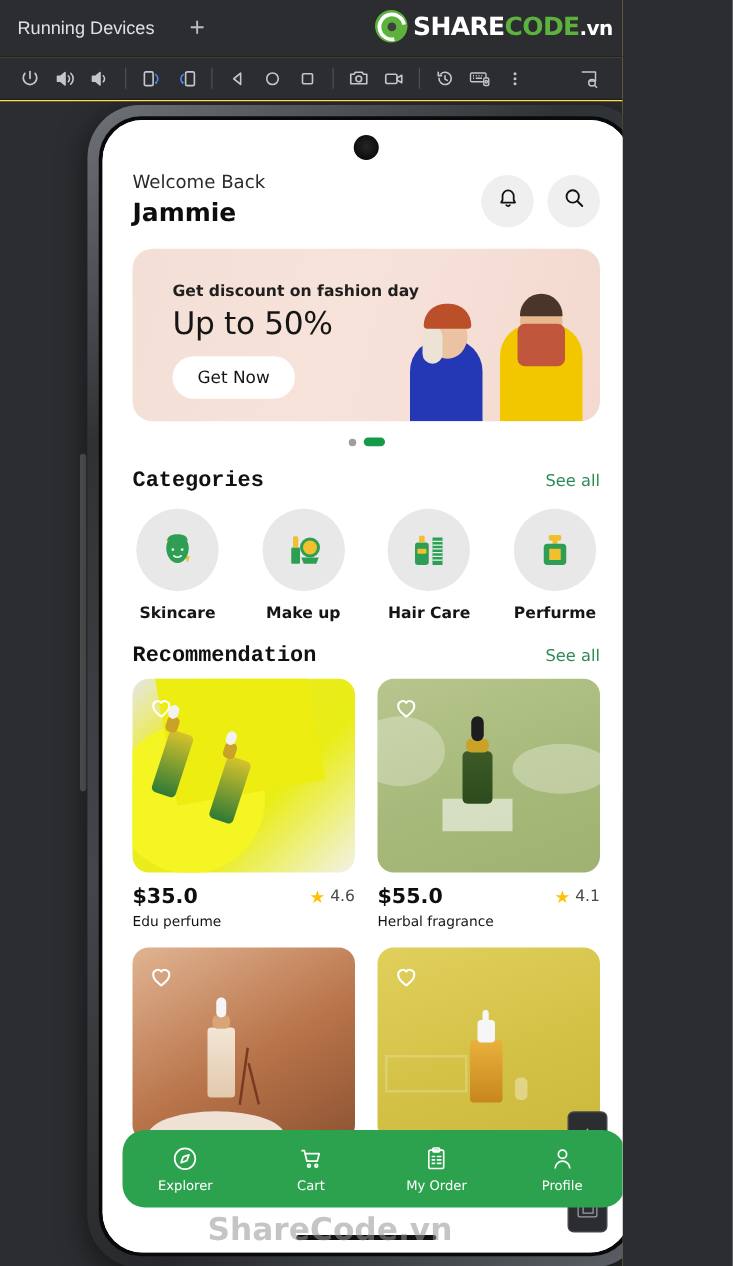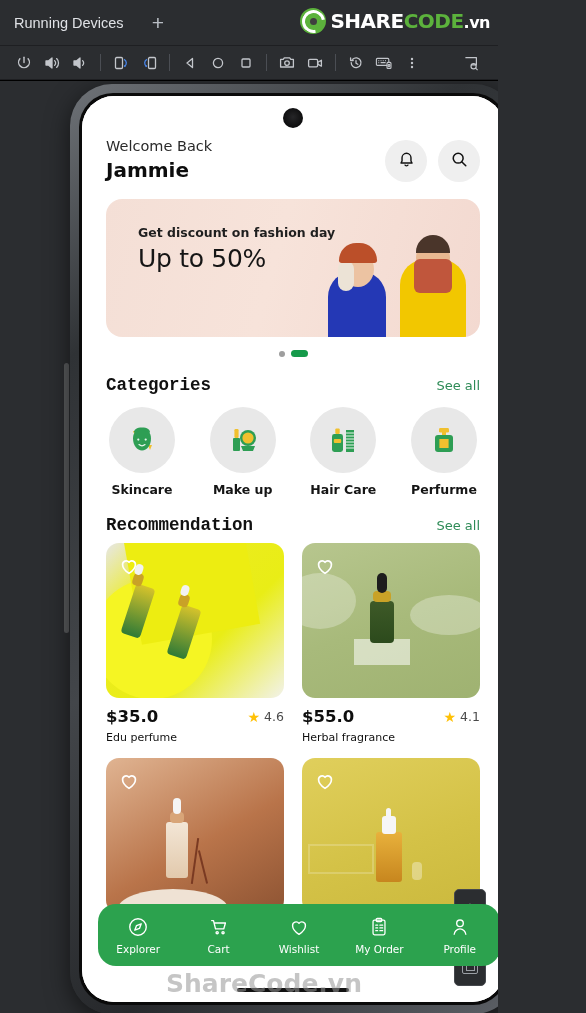--- a/index.html
+++ b/index.html
@@ -4,21 +4,21 @@
 <style>
   * { box-sizing: border-box; margin: 0; padding: 0; }
   html, body {
     width: 586px; height: 1013px;
     background: #2b2d30;
     font-family: "Liberation Sans", sans-serif;
     overflow: hidden;
   }
 
   
-  .ide { position: relative; width: 498px; height: 1013px; background: #000000; }
+  .ide { position: relative; width: 498px; height: 1013px; background: #fde047; }
 
   .titlebar {
     position: relative; height: 46px; display: flex; align-items: center;
     background: #2b2d30; border-bottom: 1px solid #1e1f22;
   }
   .tool-title {
     color: #dfe1e5; font-size: 14.5px; padding-left: 14px; padding-right: 18px;
     white-space: nowrap;
   }
   .tab {
@@ -382,20 +382,21 @@
                     </svg>
                   </span>
                 </div>
               </div>
             </div>
 
             <div class="banner">
               <div class="banner-txt">
                 <div class="banner-sub">Get discount on fashion day</div>
                 <div class="banner-title">Up to 50%</div>
+                <div class="banner-cta">Get Now</div>
               </div>
               <div class="couple">
 
                 <span class="p-body" style="right:6px;bottom:0;width:66px;height:78px;background:#f2c700;"></span>
                 <span class="p-head" style="right:22px;bottom:60px;width:34px;height:38px;background:#e8b891;"></span>
                 <span class="p-head" style="right:22px;bottom:84px;width:34px;height:18px;background:#4a352a;border-radius:17px 17px 0 0;"></span>
                 <span class="p-body" style="right:20px;bottom:44px;width:38px;height:34px;background:#c0563c;border-radius:6px;"></span>
 
                 <span class="p-body" style="left:6px;bottom:0;width:58px;height:66px;background:#2438b5;"></span>
                 <span class="p-head" style="left:20px;bottom:50px;width:32px;height:36px;background:#ecc3a2;"></span>
@@ -592,28 +593,20 @@
                   <svg width="22" height="22" viewBox="0 0 24 24" fill="none" stroke="#ffffff" stroke-width="1.5" stroke-linecap="round" stroke-linejoin="round">
                     <path d="M4 5h2l2.2 9h9l1.8-6.4H7"></path>
                       <circle cx="10" cy="18.2" r="1.2"></circle>
                       <circle cx="16.4" cy="18.2" r="1.2"></circle>
                   </svg>
                 </div>
                 <div class="nav-label">Cart</div>
               </div>
               <div class="nav-item">
                 <div class="nav-ico">
-                  <svg width="22" height="22" viewBox="0 0 24 24" fill="none" stroke="#ffffff" stroke-width="1.5" stroke-linejoin="round">
-                    <path d="M12 20s-7-4.6-7-9.4A3.9 3.9 0 0 1 12 8a3.9 3.9 0 0 1 7 2.6c0 4.8-7 9.4-7 9.4z"></path>
-                  </svg>
-                </div>
-                <div class="nav-label">Wishlist</div>
-              </div>
-              <div class="nav-item">
-                <div class="nav-ico">
                   <svg width="22" height="22" viewBox="0 0 24 24" fill="none" stroke="#ffffff" stroke-width="1.4" stroke-linejoin="round">
                     <rect x="5.5" y="4.5" width="13" height="16" rx="1.6"></rect>
                     <rect x="9" y="2.6" width="6" height="3.4" rx="1"></rect>
                     <path d="M8.5 10h2M8.5 13h2M8.5 16h2" stroke-linecap="round"></path>
                     <path d="M13 10h3M13 13h3M13 16h3" stroke-linecap="round"></path>
                   </svg>
                 </div>
                 <div class="nav-label">My Order</div>
               </div>
               <div class="nav-item">

